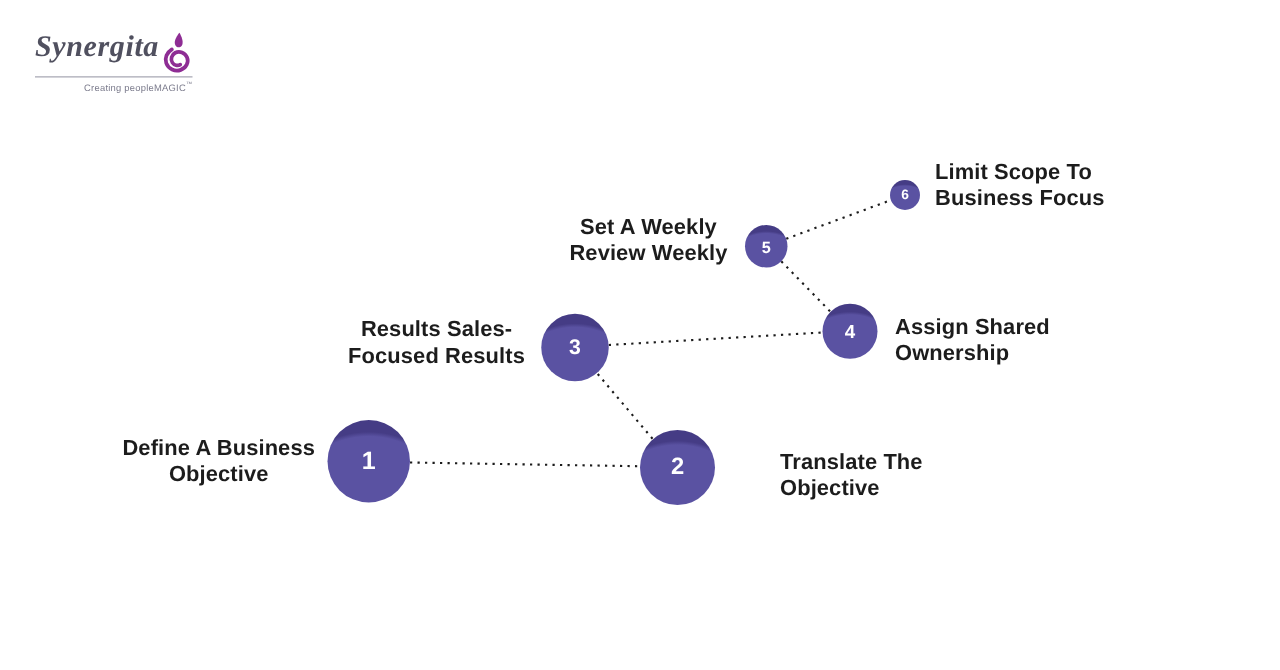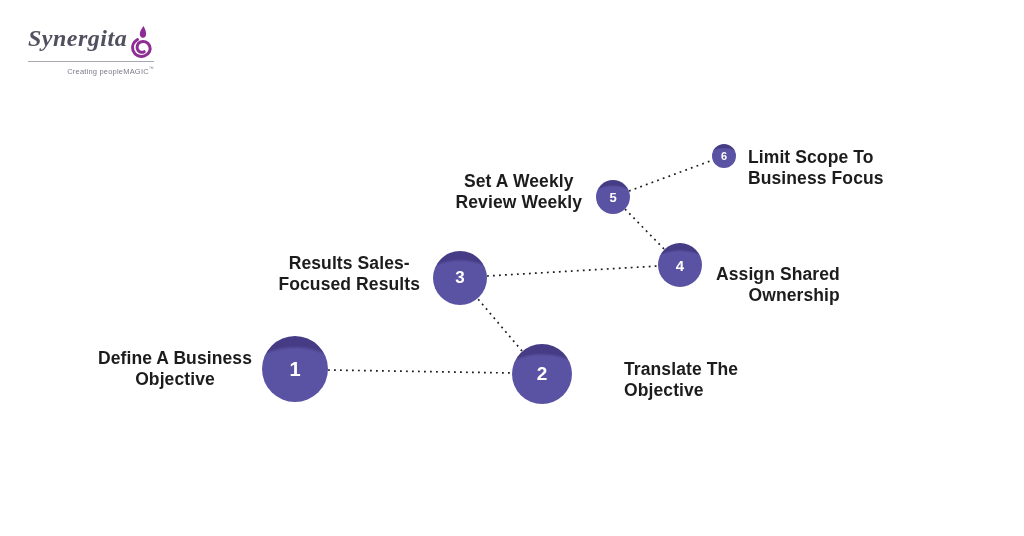--- a/index.html
+++ b/index.html
@@ -117,26 +117,26 @@
     <span>Objective</span>
   </div>
   <div class="step-label align-left" style="left:584px; top:380px;margin-left:40px;">
     <span>Translate The</span><br>
     <span>Objective</span>
   </div>
   <div class="step-label align-right" style="right:604px; top:274px;">
     <span>Results Sales-</span><br>
     <span>Focused Results</span>
   </div>
-  <div class="step-label align-left" style="left:716px; top:285px;text-align:right;">
+  <div class="step-label align-left" style="left:716px; top:272px;">
     <span>Assign Shared</span><br>
     <span>Ownership</span>
   </div>
   <div class="step-label align-right" style="right:442px; top:192px;">
     <span>Set A Weekly</span><br>
     <span>Review Weekly</span>
   </div>
-  <div class="step-label align-left" style="left:748px; top:168px;">
+  <div class="step-label align-left" style="left:748px; top:148px;">
     <span>Limit Scope To</span><br>
     <span>Business Focus</span>
   </div>
 
 </div>
 
 </body></html>

